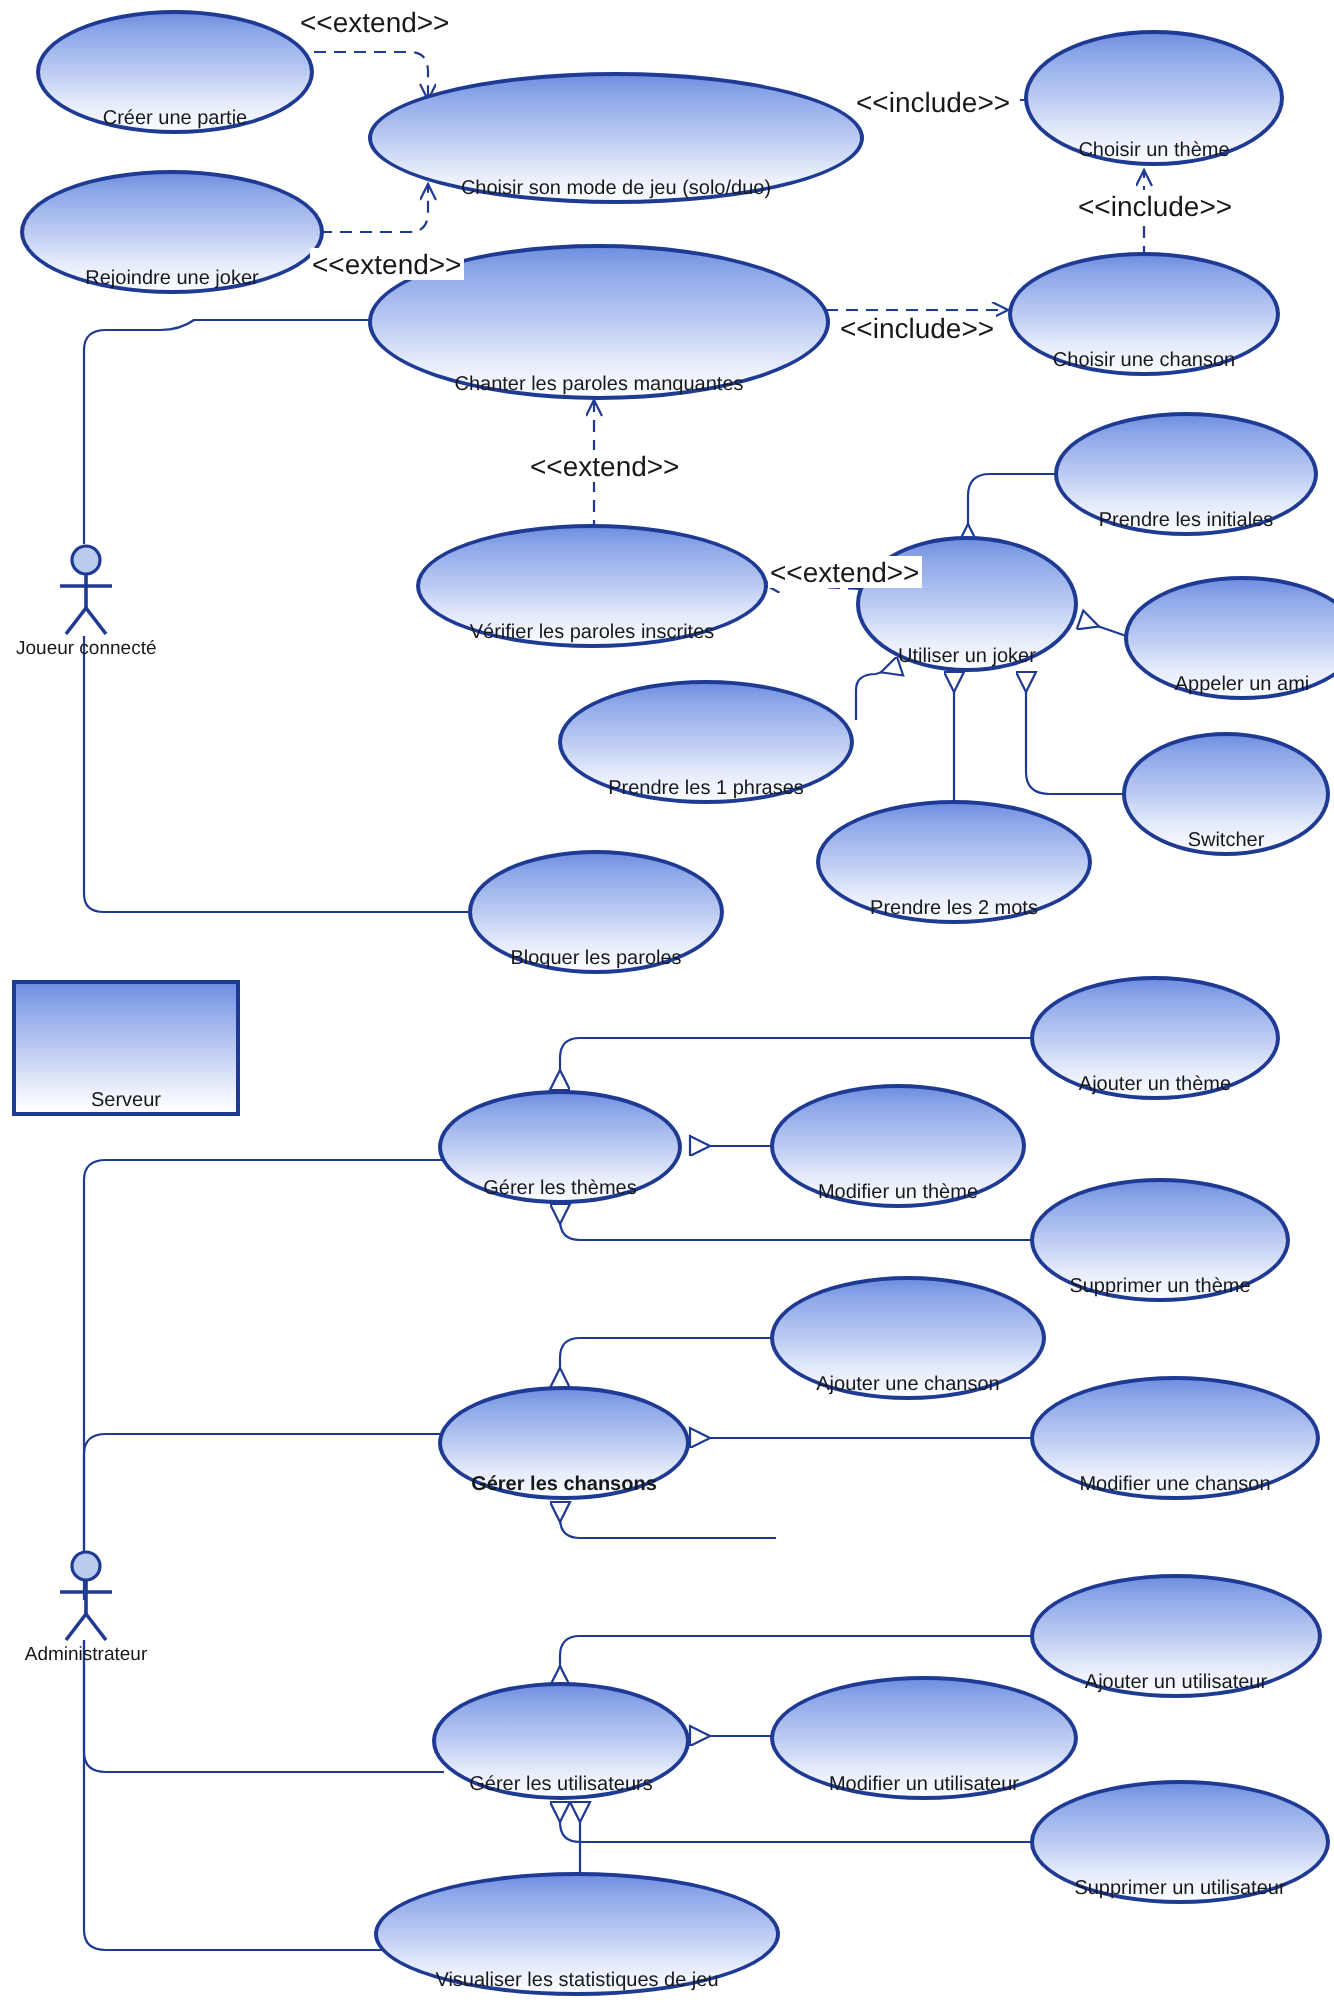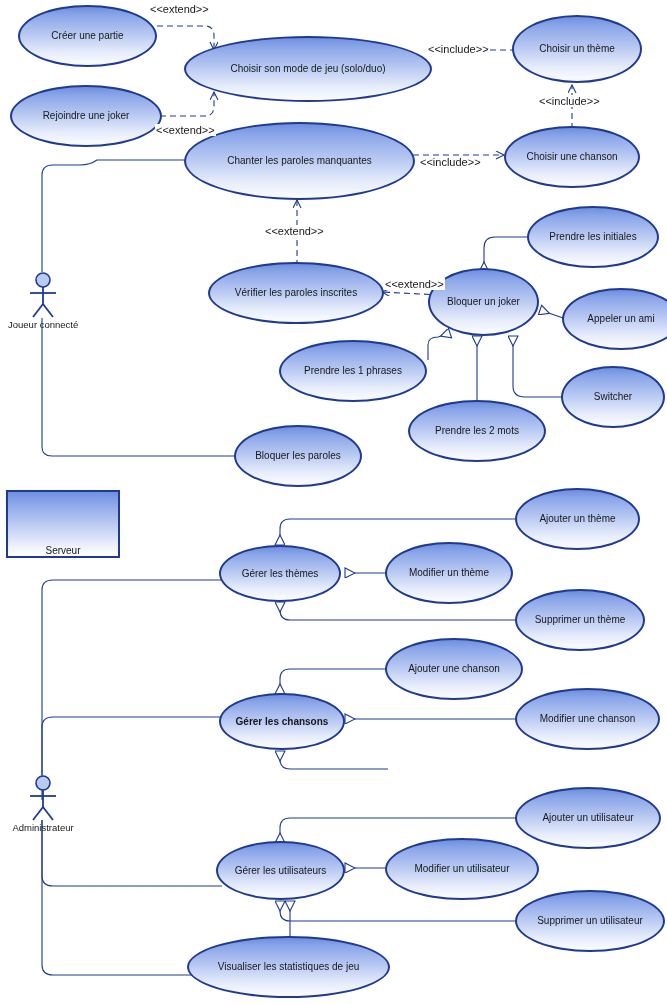--- a/index.html
+++ b/index.html
@@ -8,42 +8,42 @@
     width:667px;height:1004px;overflow:hidden;
   }
   #diagram{position:relative;width:667px;height:1004px;background:#fff;}
   #edges{position:absolute;left:0;top:0;width:667px;height:1004px;}
 
   .uc{
     position:absolute;
     border:2px solid #1f3a93;
     border-radius:50%;
     background:linear-gradient(to bottom,#6f8fe0 0%,#8aa5e8 14%,#b9c9f2 48%,#e6ecfb 78%,#fbfcff 100%);
-    display:flex;align-items:center;justify-content:center;
+    display:flex;align-items:flex-end;justify-content:center;
     text-align:center;
     color:#17181a;
     font-size:10px;
     line-height:1.15;
     box-sizing:border-box;
     padding:0 8px;
   }
   .node-box{
     position:absolute;
     border:2px solid #1f3a93;
     background:linear-gradient(to bottom,#6f8fe0 0%,#8fa9ea 20%,#c3d0f4 55%,#eef2fd 85%,#ffffff 100%);
     display:flex;align-items:flex-end;justify-content:center;
     color:#17181a;font-size:10px;box-sizing:border-box;
   }
   .actor{position:absolute;width:70px;}
   .actor svg{display:block;margin:0 auto;}
   .actor .alabel{
     text-align:center;font-size:9.5px;color:#17181a;margin-top:1px;white-space:nowrap;
   }
   .edge-label{
-    position:absolute;font-size:11px;color:#17181a;white-space:nowrap;
+    position:absolute;font-size:14px;color:#17181a;white-space:nowrap;
     background:#ffffff;padding:0 1px;text-align:right;
   }
 </style>
 </head>
 <body>
 
 <div id="diagram">
 
   <svg id="edges" viewBox="0 0 667 1004" width="667" height="1004">
     <defs>
@@ -121,21 +121,21 @@
 
   <div class="uc" style="left:504px;top:126px;width:136px;height:62px;">
     <span>Choisir une chanson</span>
   </div>
 
   <div class="uc" style="left:208px;top:262px;width:176px;height:62px;">
     <span>Vérifier les paroles inscrites</span>
   </div>
 
   <div class="uc" style="left:428px;top:268px;width:111px;height:68px;">
-    <span>Bloquer un joker</span>
+    <span>Utiliser un joker</span>
   </div>
 
   <div class="uc" style="left:527px;top:206px;width:132px;height:62px;">
     <span>Prendre les initiales</span>
   </div>
 
   <div class="uc" style="left:562px;top:288px;width:118px;height:62px;">
     <span>Appeler un ami</span>
   </div>
 

